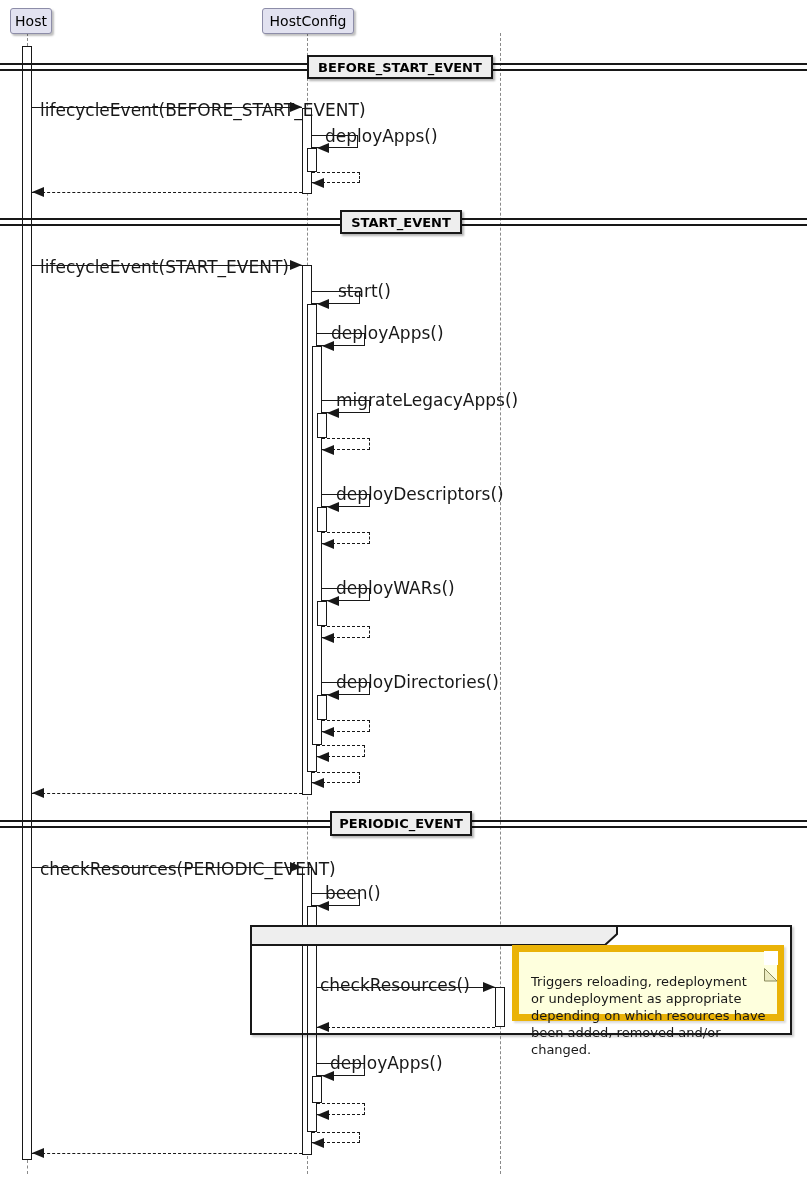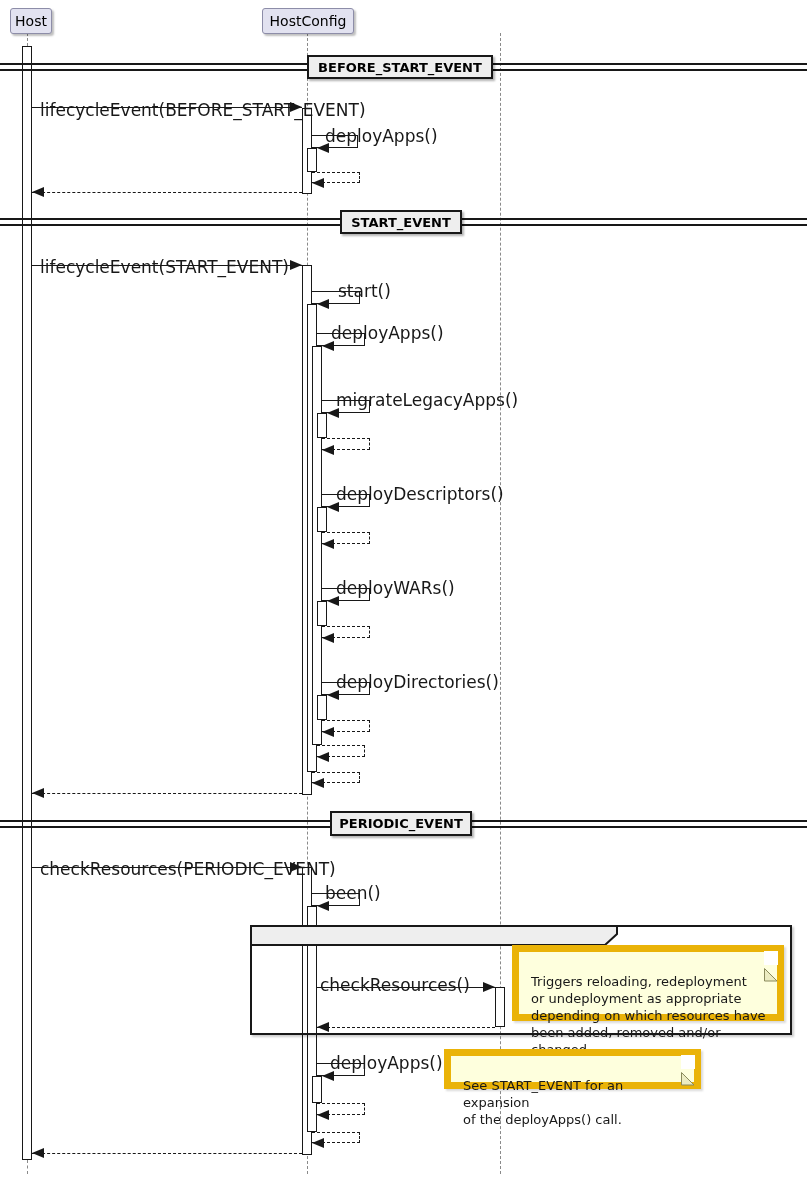--- a/index.html
+++ b/index.html
@@ -203,29 +203,20 @@
     <span>Triggers reloading, redeployment
 or undeployment as appropriate
 depending on which resources have
 been added, removed and/or changed.</span>
     <div class="dogear-wrap">
       <svg width="14" height="14">
           <path d="M0.5 0.5 L0.5 13 L13 13 Z" fill="#ECECC2" stroke="#8a8a5c" stroke-width="1"></path>
         </svg>
     </div>
   </div>
-  <div class="note" style="left:444px; top:1049px; width:257px; height:40px;">
-    <span>See START_EVENT for an expansion
-of the deployApps() call.</span>
-    <div class="dogear-wrap">
-      <svg width="14" height="14">
-          <path d="M0.5 0.5 L0.5 13 L13 13 Z" fill="#ECECC2" stroke="#8a8a5c" stroke-width="1"></path>
-        </svg>
-    </div>
-  </div>
 
   <div class="pbox" style="left:10px; top:8px; width:42px;">
     <span>Host</span>
   </div>
   <div class="pbox" style="left:262px; top:8px; width:92px;">
     <span>HostConfig</span>
   </div>
 
 </div>
 

